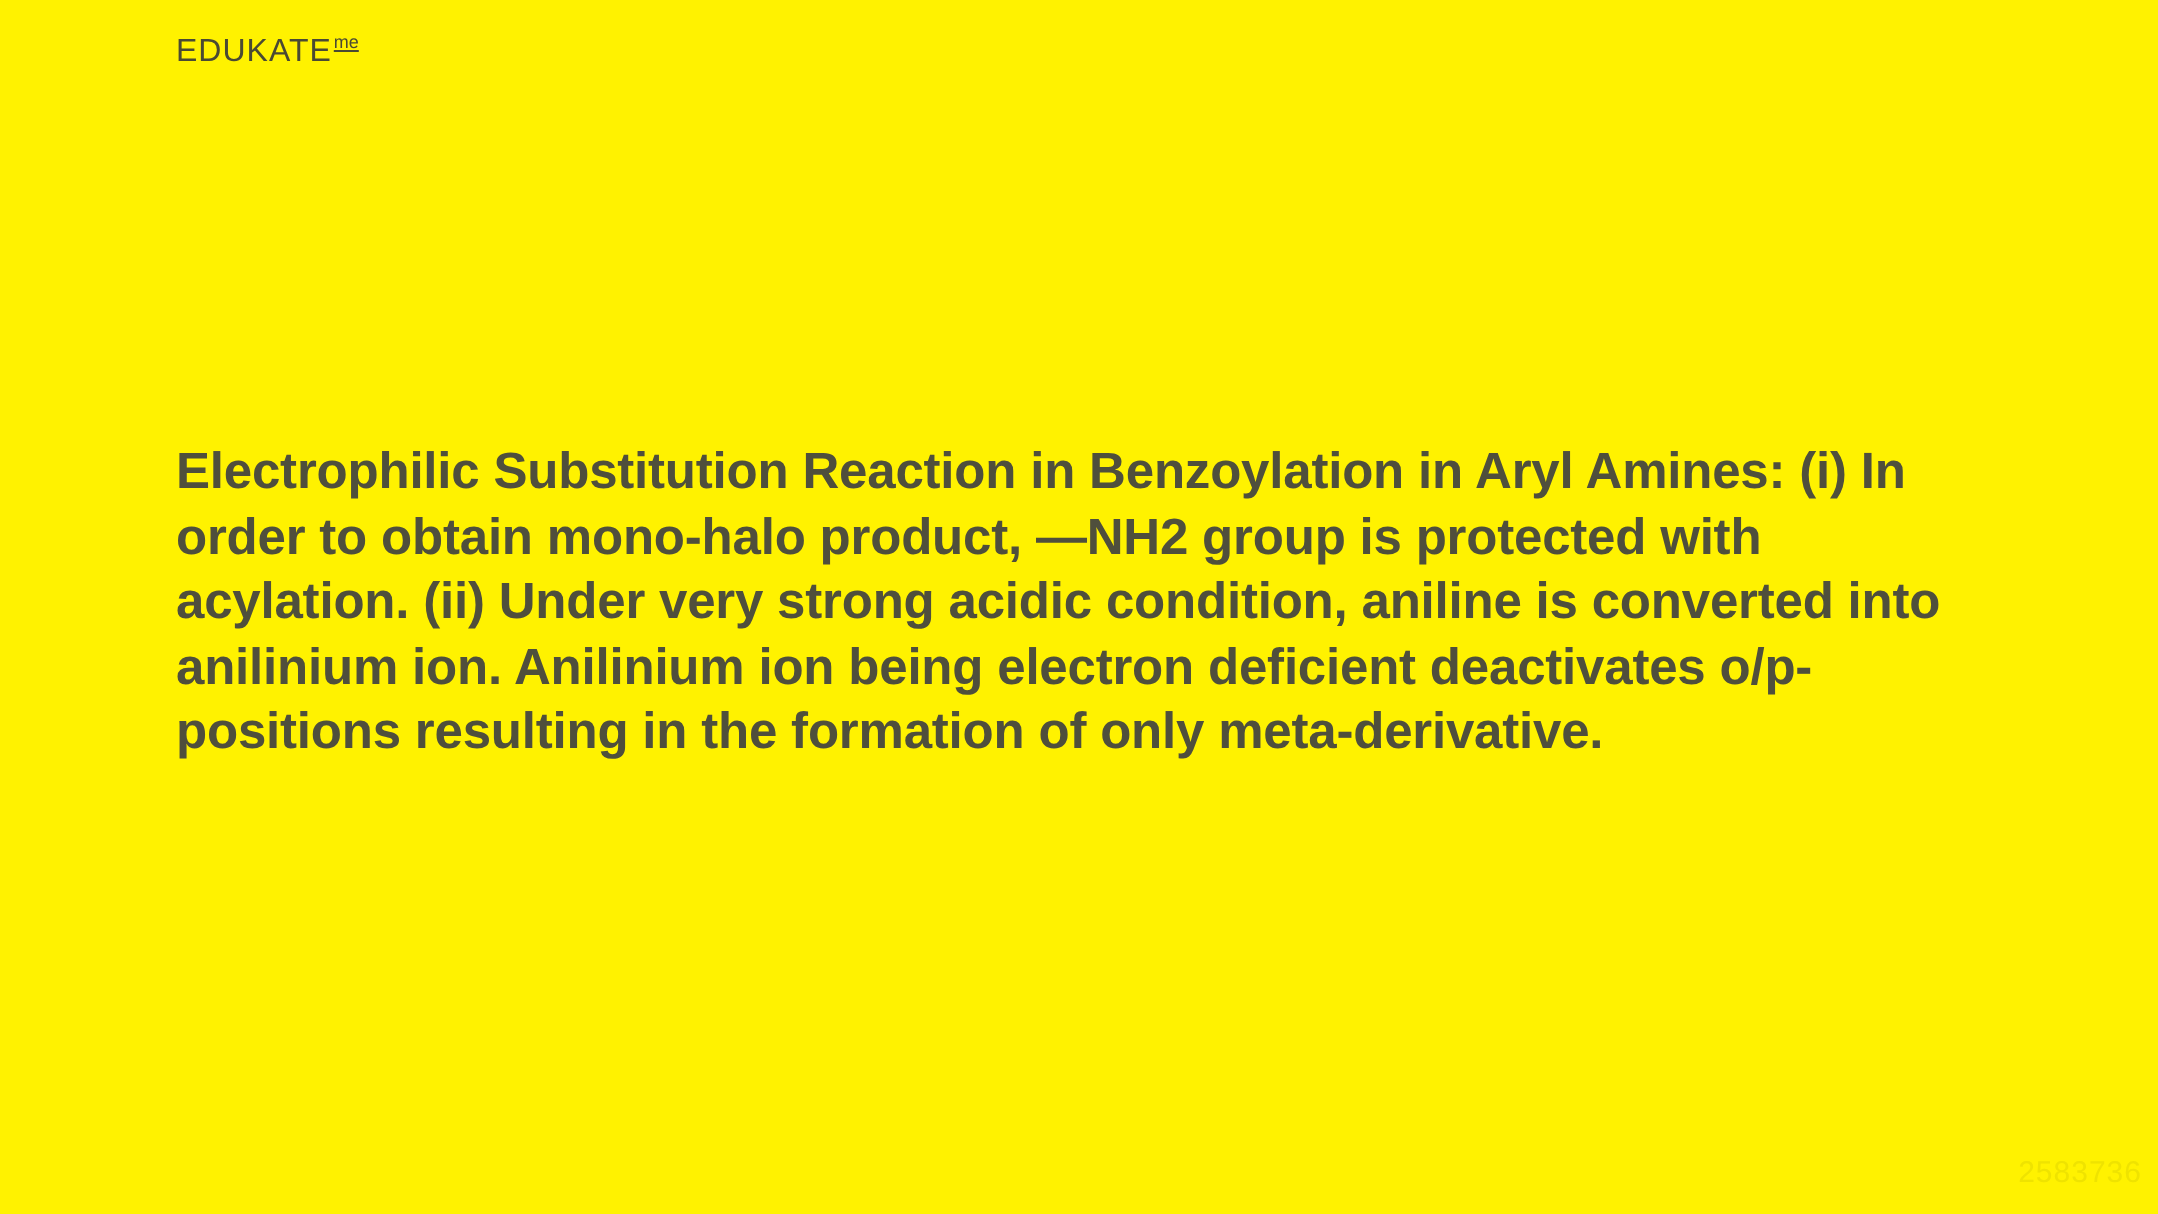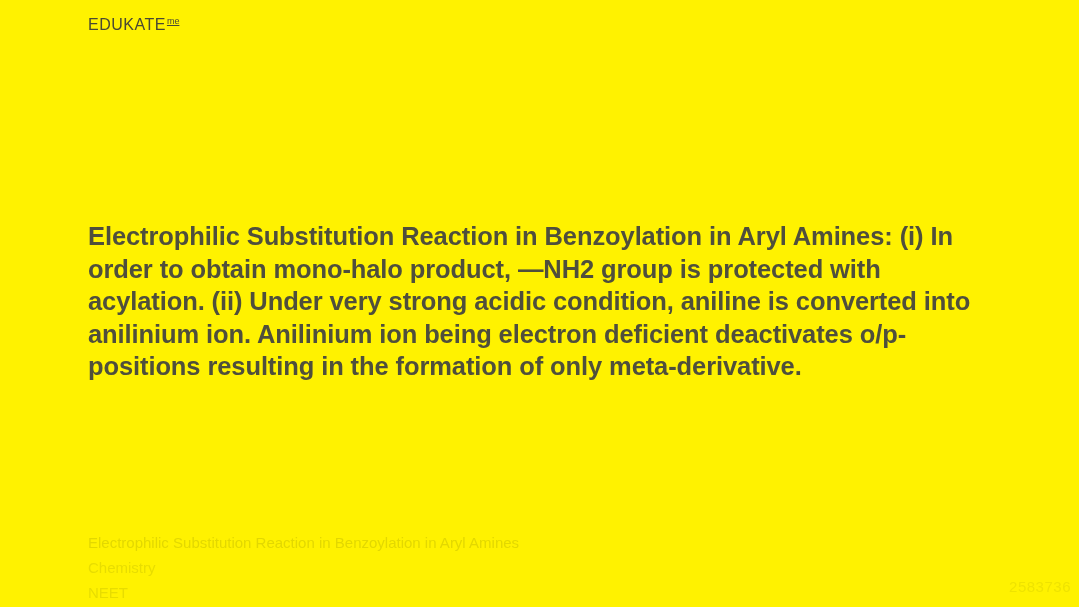--- a/index.html
+++ b/index.html
@@ -77,21 +77,16 @@
 <body>
 
 <div class="slide">
 
   <div class="brand">
     <span>EDUKATE</span><span class="brand-sup">me</span>
   </div>
 
   <div class="main-text">Electrophilic Substitution Reaction in Benzoylation in Aryl Amines: (i) In order to obtain mono-halo product, —NH2 group is protected with acylation. (ii) Under very strong acidic condition, aniline is converted into anilinium ion. Anilinium ion being electron deficient deactivates o/p-positions resulting in the formation of only meta-derivative.</div>
 
-  <div class="footer">
-    <div class="footer-line">Electrophilic Substitution Reaction in Benzoylation in Aryl Amines</div>
-    <div class="footer-line sub">Chemistry</div>
-    <div class="footer-line sub">NEET</div>
-  </div>
 
   <div class="watermark">2583736</div>
 
 </div>
 
 </body></html>

